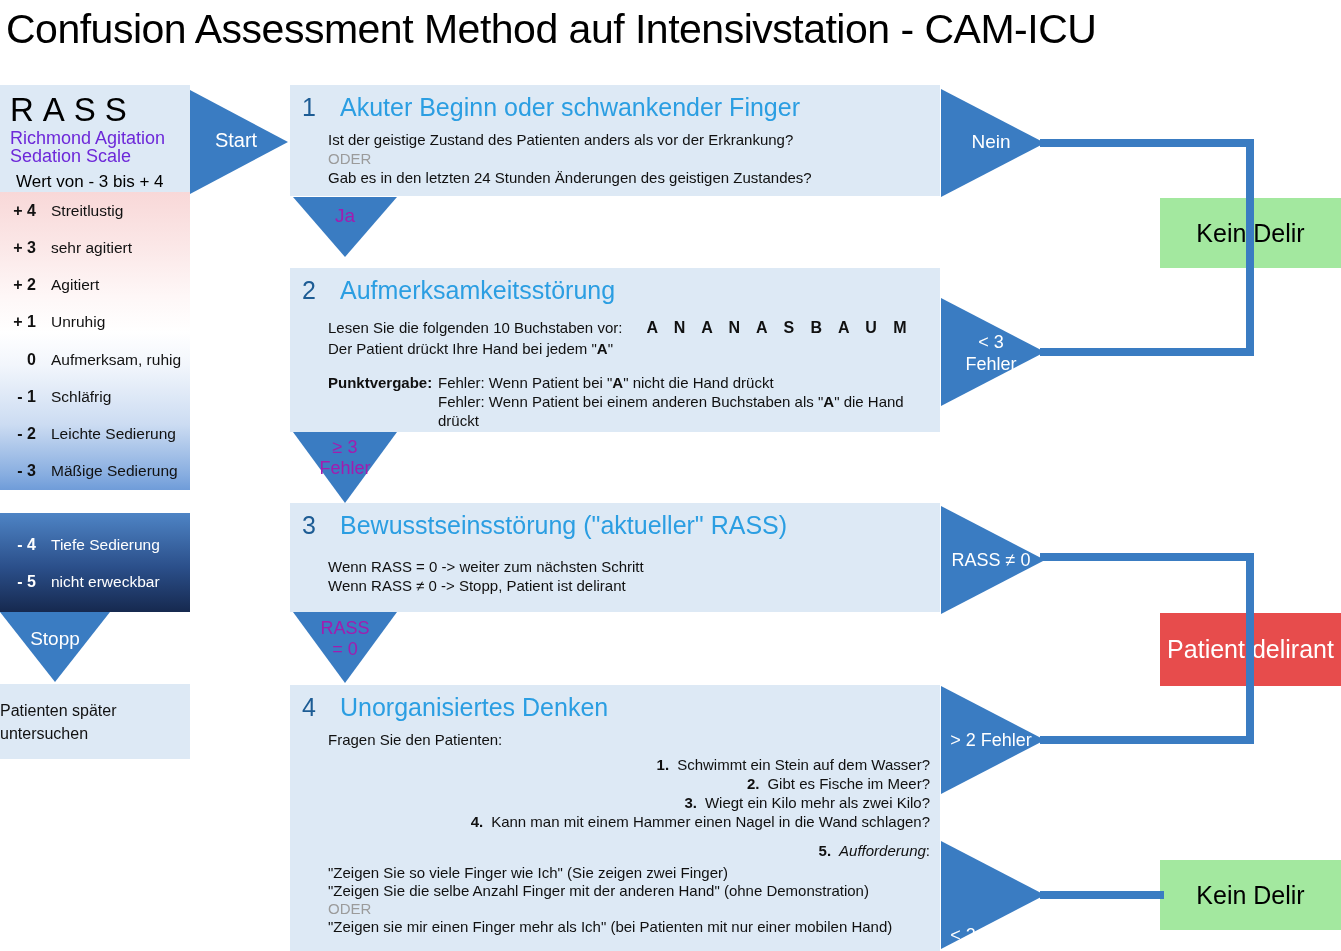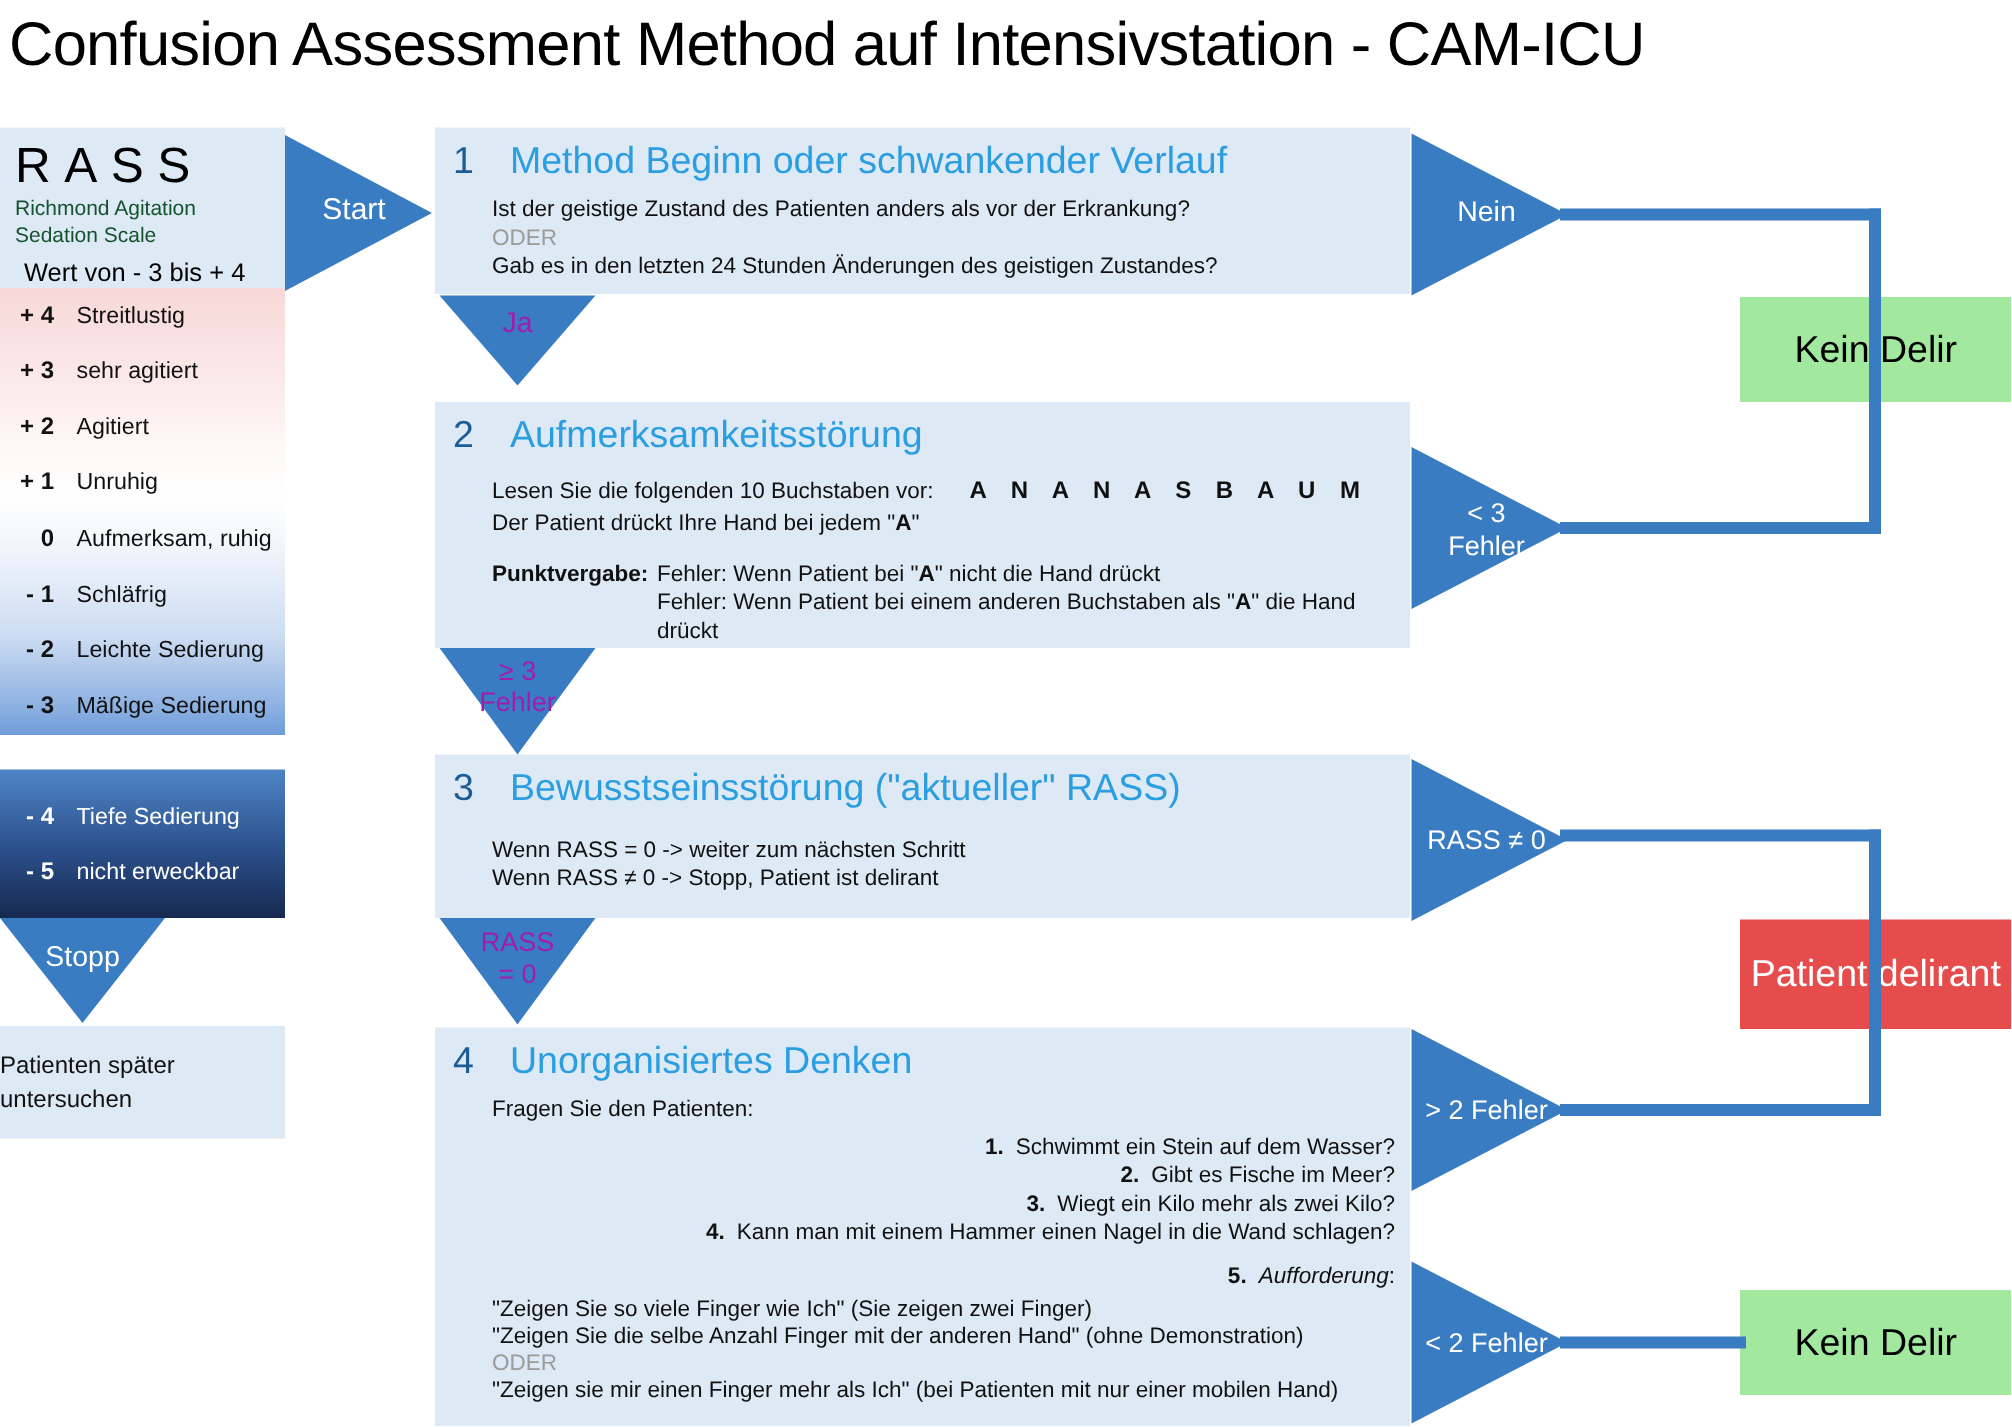--- a/index.html
+++ b/index.html
@@ -5,21 +5,21 @@
   html,body{margin:0;padding:0;background:#ffffff;}
   .canvas{
     position:relative;width:1341px;height:951px;overflow:hidden;background:#ffffff;
     font-family:"Liberation Sans", sans-serif;color:#111;
   }
   .page-title{position:absolute;left:6px;top:6px;font-size:41px;letter-spacing:-0.5px;color:#000;white-space:nowrap;}
 
   
   .rass-header{position:absolute;left:0;top:85px;width:190px;height:107px;background:#dde9f5;}
   .rass-title{font-size:33px;letter-spacing:9px;margin:6px 0 0 10px;color:#000;}
-  .rass-sub{font-size:14px;color:#14532d;margin-left:10px;line-height:18px;}
+  .rass-sub{font-size:18px;color:#6d28d9;margin-left:10px;line-height:18px;}
   .rass-range{font-size:17px;color:#000;margin:7px 0 0 16px;}
   .rass-scale{
     position:absolute;left:0;top:192px;width:190px;height:298px;
     background:linear-gradient(180deg,#f8d8d8 0%,#fbe7e7 18%,#fef7f7 35%,#ffffff 47%,#f2f6fc 58%,#ccdcf2 78%,#87ade0 95%,#6f9cd9 100%);
   }
   .scale-row{display:flex;align-items:center;height:37.25px;}
   .scale-val{width:36px;text-align:right;font-weight:bold;font-size:16px;}
   .scale-lab{margin-left:15px;font-size:15.5px;}
   .rass-deep{
     position:absolute;left:0;top:513px;width:190px;height:99px;color:#fff;
@@ -76,21 +76,21 @@
   .r-nein{top:89px;}
   .r-lt3{top:298px;}
   .r-ne0{top:506px;}
   .r-gt2{top:686px;}
   .r-lt2{top:841px;}
   .r-label{position:absolute;left:941px;width:100px;text-align:center;color:#fff;font-size:18px;line-height:22px;}
   .rl-nein{top:131px;font-size:19px;}
   .rl-lt3{top:331px;}
   .rl-ne0{top:549px;}
   .rl-gt2{top:729px;}
-  .rl-lt2{top:884px;}
+  .rl-lt2{top:924px;}
 
   
   .line{position:absolute;background:#3a7cc2;z-index:5;}
 
   
   .outcome{position:absolute;left:1160px;width:181px;display:flex;align-items:center;justify-content:center;
     font-size:25px;z-index:3;}
   .green{background:#a3e89f;color:#000;}
   .red{background:#e74c4c;color:#fff;}
   .o1{top:198px;height:70px;}
@@ -164,21 +164,21 @@
     <div>Patienten später</div>
     <div>untersuchen</div>
   </div>
 
   <div class="tri-start"></div>
   <div class="start-label">Start</div>
 
   <div class="step step1">
     <div class="step-header">
       <div class="step-num">1</div>
-      <div class="step-title">Method Beginn oder schwankender Verlauf</div>
+      <div class="step-title">Akuter Beginn oder schwankender Finger</div>
     </div>
     <div class="step-body">
       <div>Ist der geistige Zustand des Patienten anders als vor der Erkrankung?</div>
       <div class="gray">ODER</div>
       <div>Gab es in den letzten 24 Stunden Änderungen des geistigen Zustandes?</div>
     </div>
   </div>
 
   <div class="step step2">
     <div class="step-header">

